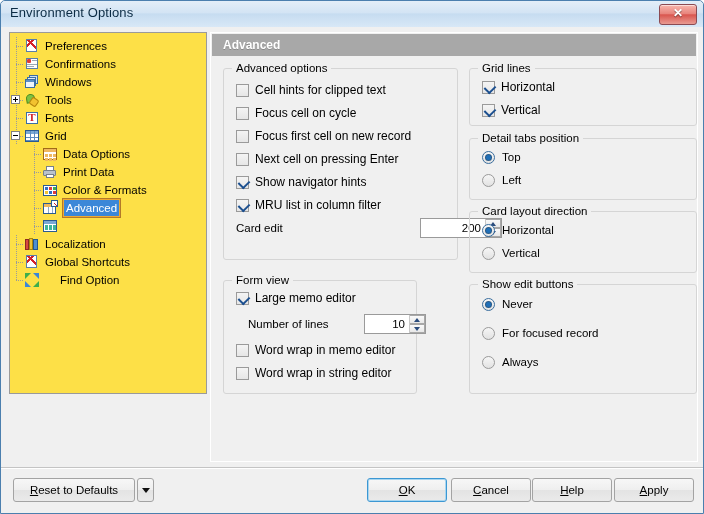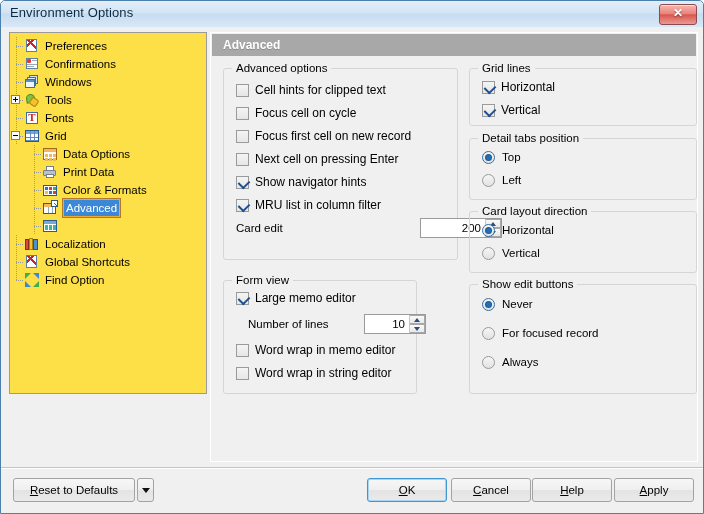--- a/index.html
+++ b/index.html
@@ -405,21 +405,21 @@
           <div class="tnode" style="height: 18px;">
             <span class="dotline-v" style="left: 6px; top: 0px; height: 18px;"></span>
             <span class="dotline-h" style="left: 6px; top: 9px; width: 7px;"></span>
             <span class="ticon" style="left: 14px;"><span class="ic-check"><span class="pg"></span><span class="ck"></span></span></span>
             <span class="tlabel" style="left: 35px;">Global Shortcuts</span>
           </div>
           <div class="tnode" style="height: 18px;">
             <span class="dotline-v" style="left: 6px; top: 0px; height: 9px;"></span>
             <span class="dotline-h" style="left: 6px; top: 9px; width: 7px;"></span>
             <span class="ticon" style="left: 14px;"><span class="ic-find"><span class="a1"></span><span class="a2"></span><span class="a3"></span><span class="a4"></span></span></span>
-            <span class="tlabel" style="left: 35px;">Find Option</span>
+            <span class="tlabel" style="left: 50px;">Find Option</span>
           </div>
         </div>
     </div>
 
     <div class="content-panel">
       <div class="page-header">Advanced</div>
 
       <div class="gb" style="left:12px;top:35px;width:235px;height:192px;">
         <div class="gb-title">Advanced options</div>
         <div id="adv-checks">

